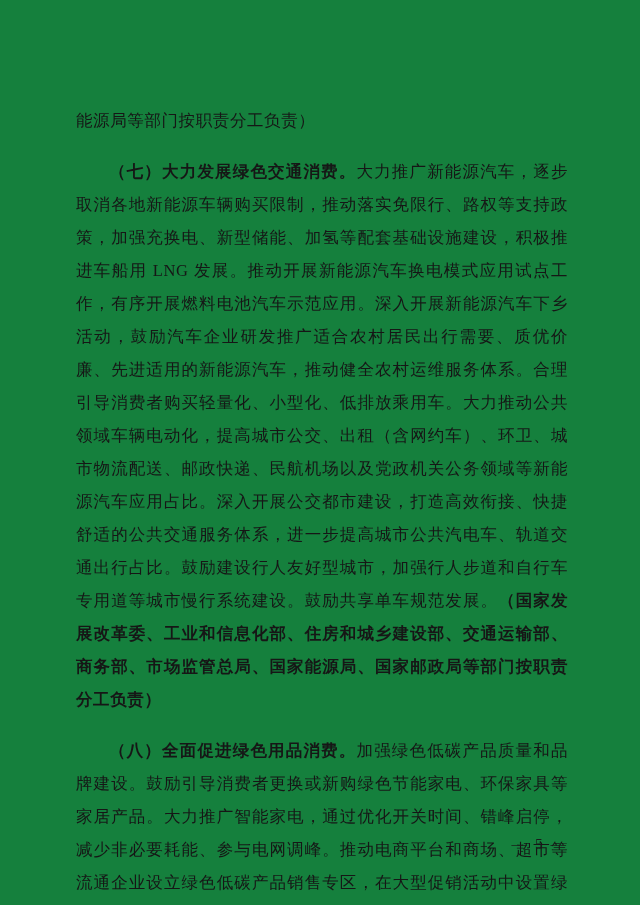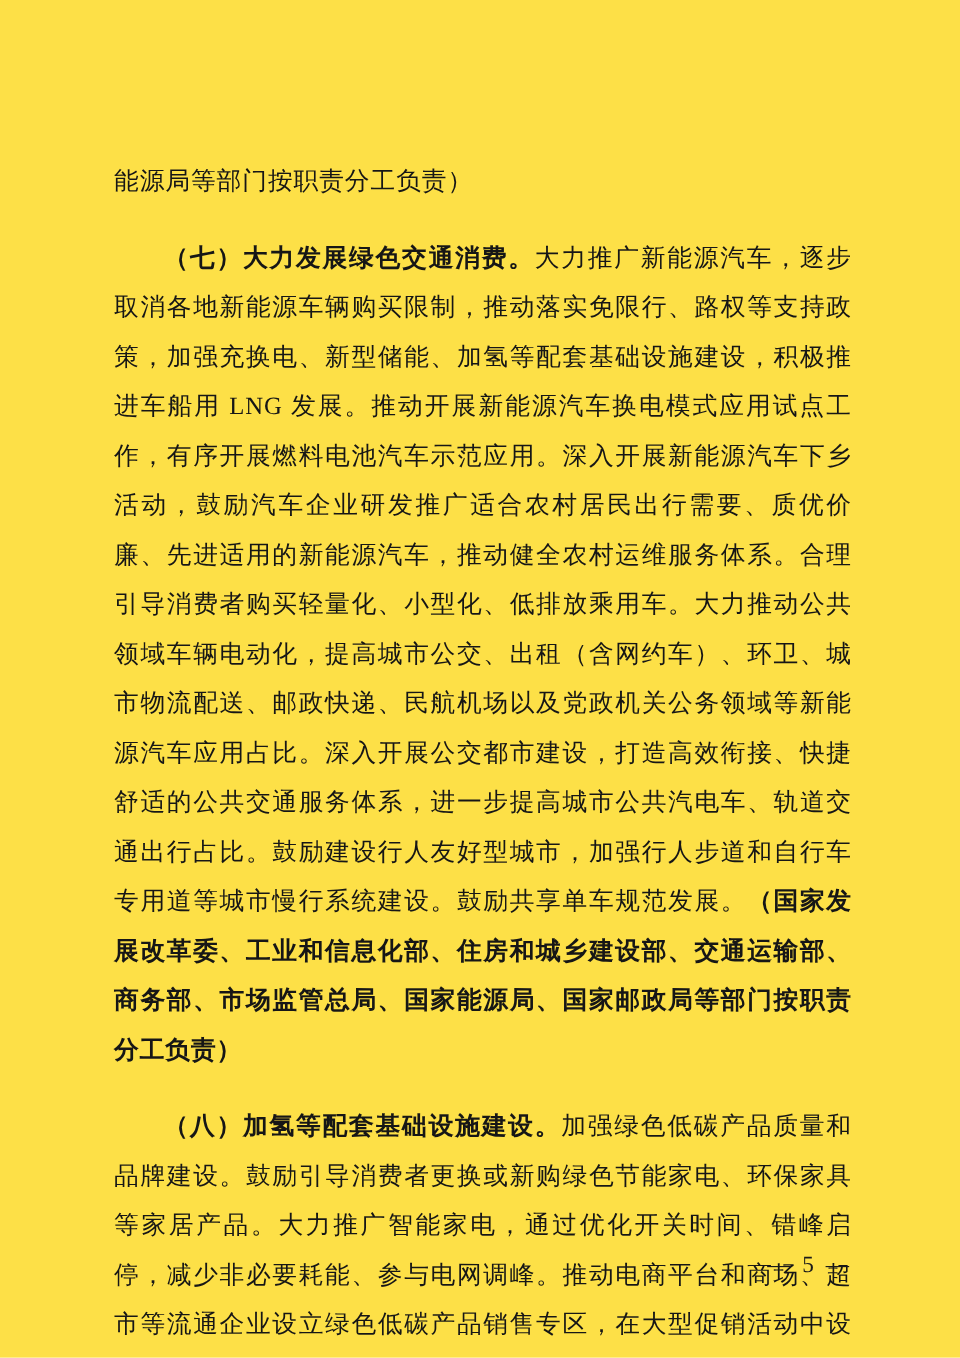--- a/index.html
+++ b/index.html
@@ -11,21 +11,21 @@
     height: 905px;
     background: #ffffff;
     font-family: "Liberation Serif", "DejaVu Serif", serif;
     color: #1a1a1a;
     overflow: hidden;
   }
   .page {
     position: relative;
     width: 640px;
     height: 905px;
-    background: #fde047;
+    background: #15803d;
     box-sizing: border-box;
     padding: 104px 72px 0 76px;
   }
   .doc-body {
     font-size: 16.5px;
     line-height: 33px;
     text-align: justify;
     text-justify: inter-ideograph;
     letter-spacing: 0.6px;
     color: #161616;
@@ -56,18 +56,18 @@
 </head>
 <body>
 
 <div class="page">
   <div class="doc-body">
 
     <p class="para"><span>能源局等部门按职责分工负责）</span></p>
 
     <p class="para indent"><span class="bold">（七）</span><span class="bold">大力发展绿色交通消费。</span><span>大力推广新能源汽车，逐步取消各地新能源车辆购买限制，推动落实免限行、路权等支持政策，加强充换电、新型储能、加氢等配套基础设施建设，积极推进车船用 LNG 发展。推动开展新能源汽车换电模式应用试点工作，有序开展燃料电池汽车示范应用。深入开展新能源汽车下乡活动，鼓励汽车企业研发推广适合农村居民出行需要、质优价廉、先进适用的新能源汽车，推动健全农村运维服务体系。合理引导消费者购买轻量化、小型化、低排放乘用车。大力推动公共领域车辆电动化，提高城市公交、出租（含网约车）、环卫、城市物流配送、邮政快递、民航机场以及党政机关公务领域等新能源汽车应用占比。深入开展公交都市建设，打造高效衔接、快捷舒适的公共交通服务体系，进一步提高城市公共汽电车、轨道交通出行占比。鼓励建设行人友好型城市，加强行人步道和自行车专用道等城市慢行系统建设。鼓励共享单车规范发展。</span><span class="bold">（国家发展改革委、工业和信息化部、住房和城乡建设部、交通运输部、商务部、市场监管总局、国家能源局、国家邮政局等部门按职责分工负责）</span></p>
 
-    <p class="para indent"><span class="bold">（八）</span><span class="bold">加氢等配套基础设施建设。</span><span>加强绿色低碳产品质量和品牌建设。鼓励引导消费者更换或新购绿色节能家电、环保家具等家居产品。大力推广智能家电，通过优化开关时间、错峰启停，减少非必要耗能、参与电网调峰。推动电商平台和商场、超市等流通企业设立绿色低碳产品销售专区，在大型促销活动中设置绿色低碳产品</span></p>
+    <p class="para indent"><span class="bold">（八）</span><span class="bold">全面促进绿色用品消费。</span><span>加强绿色低碳产品质量和品牌建设。鼓励引导消费者更换或新购绿色节能家电、环保家具等家居产品。大力推广智能家电，通过优化开关时间、错峰启停，减少非必要耗能、参与电网调峰。推动电商平台和商场、超市等流通企业设立绿色低碳产品销售专区，在大型促销活动中设置绿色低碳产品</span></p>
 
   </div>
 
   <div class="page-number">— 5 —</div>
 </div>
 
 </body></html>

